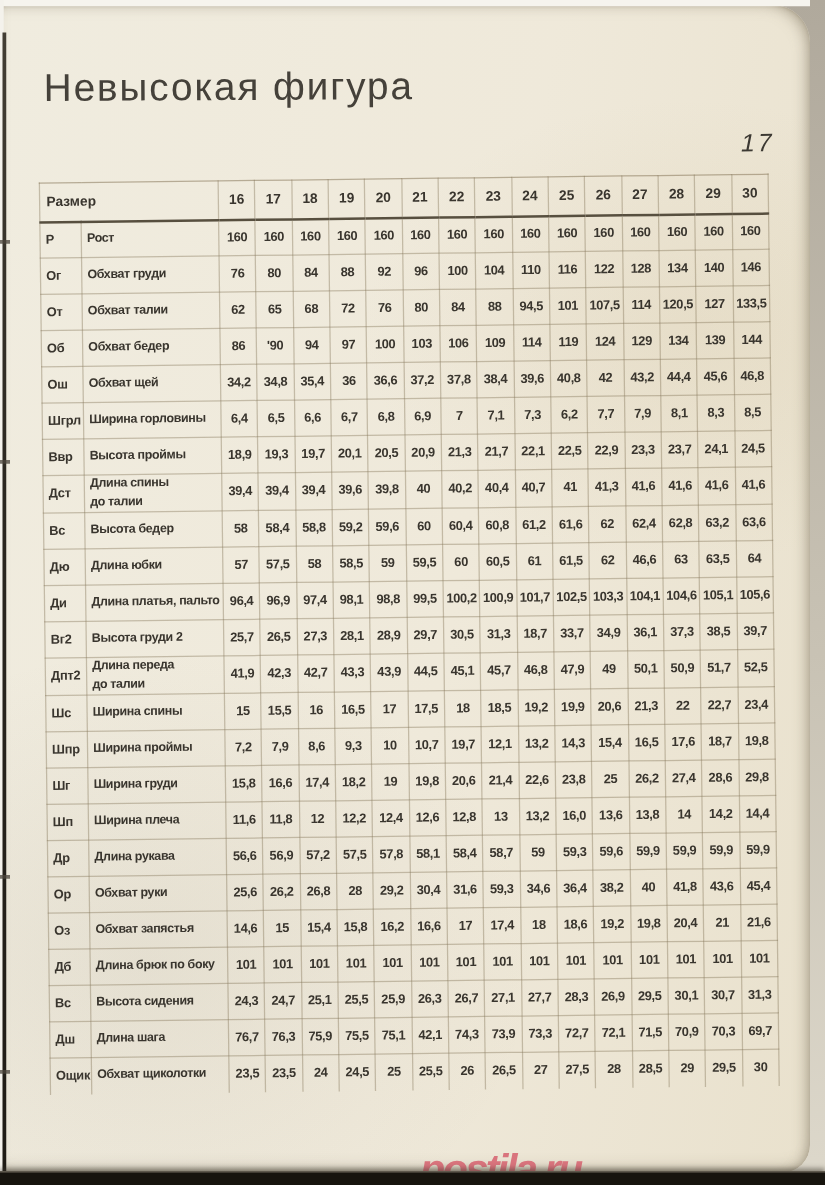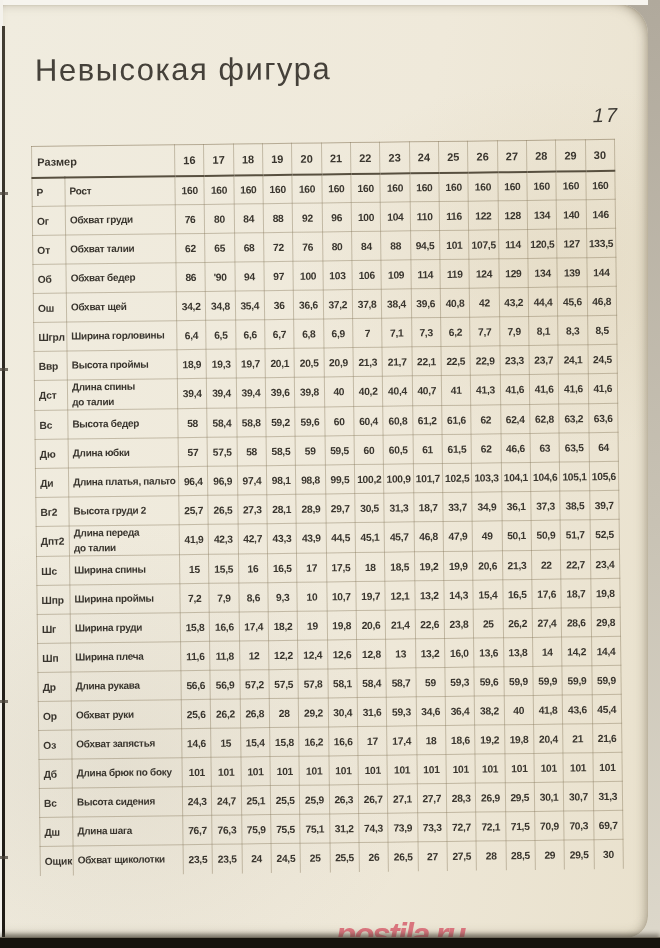--- a/index.html
+++ b/index.html
@@ -562,21 +562,21 @@
           <td class="val">31,3</td>
         </tr>
         <tr>
           <td class="code">Дш</td>
           <td class="label">Длина шага</td>
           <td class="val">76,7</td>
           <td class="val">76,3</td>
           <td class="val">75,9</td>
           <td class="val">75,5</td>
           <td class="val">75,1</td>
-          <td class="val">31,2</td>
+          <td class="val">42,1</td>
           <td class="val">74,3</td>
           <td class="val">73,9</td>
           <td class="val">73,3</td>
           <td class="val">72,7</td>
           <td class="val">72,1</td>
           <td class="val">71,5</td>
           <td class="val">70,9</td>
           <td class="val">70,3</td>
           <td class="val">69,7</td>
         </tr>

